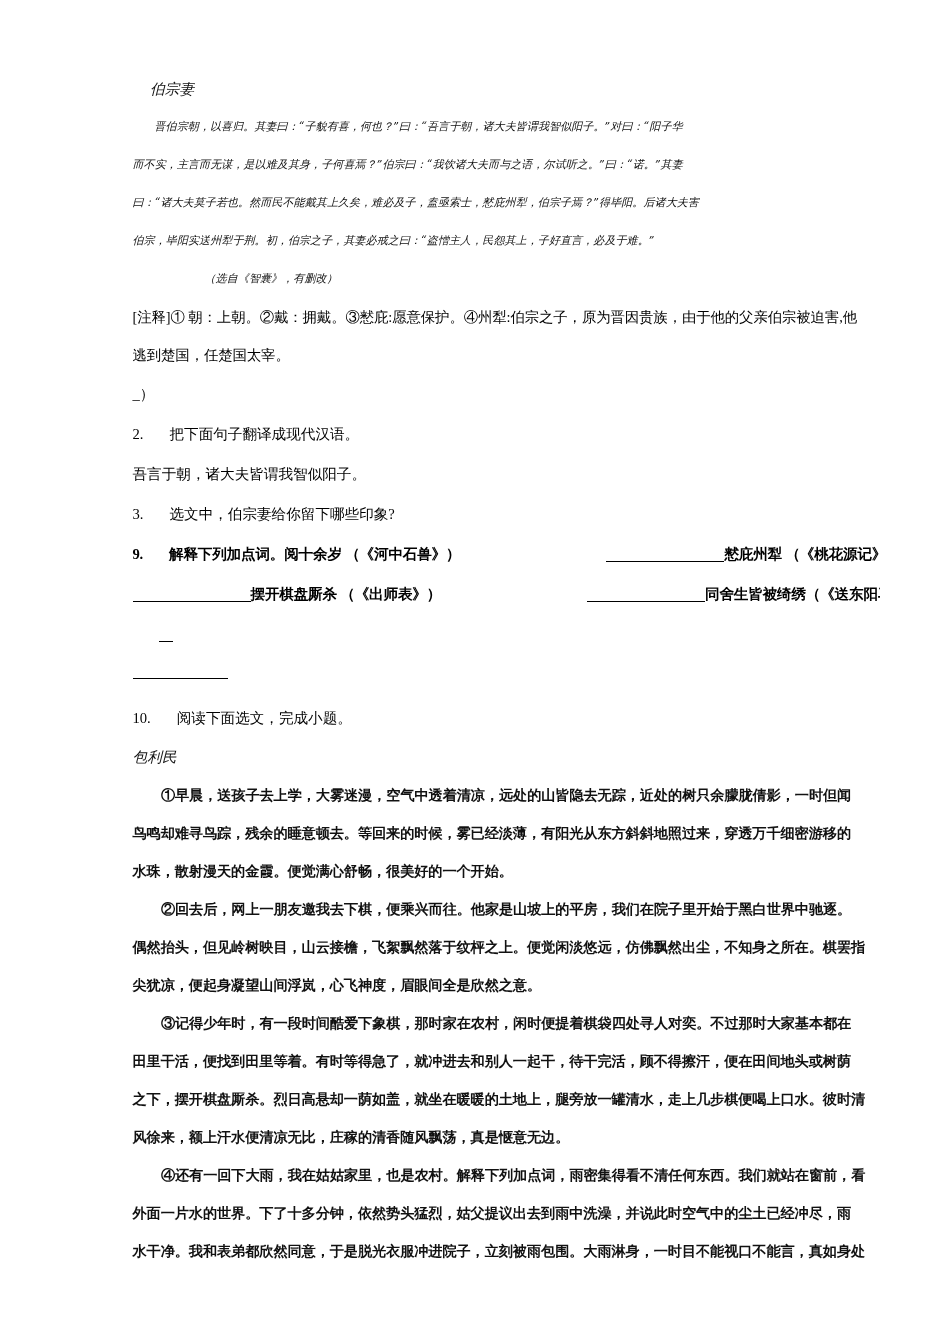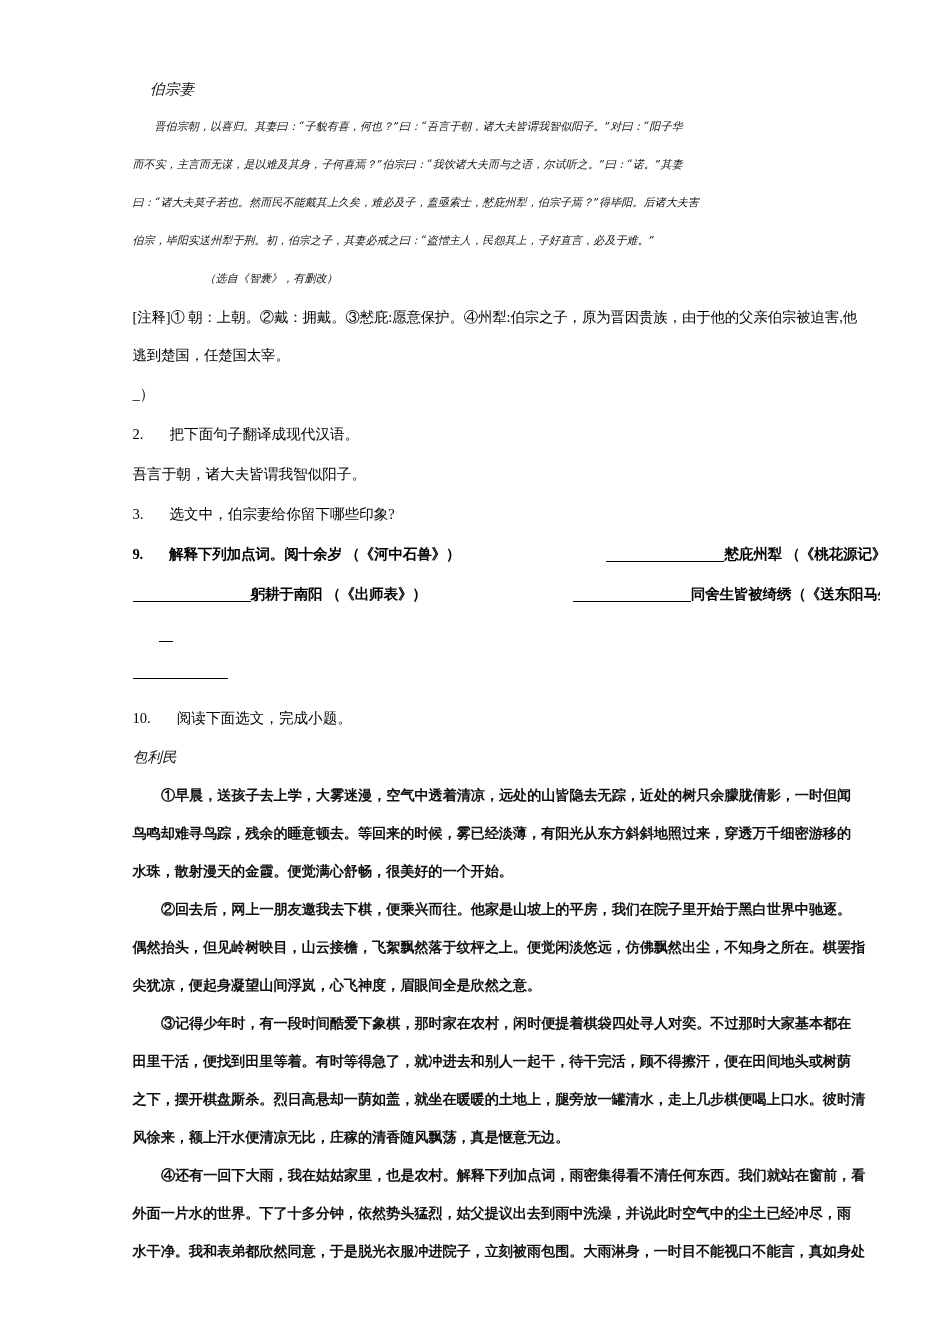--- a/index.html
+++ b/index.html
@@ -126,21 +126,21 @@
     </div>
 
     <div class="q-line">
       <span>3.</span><span class="gap-sm"></span><span>选文中，伯宗妻给你留下哪些印象?</span>
     </div>
 
     <div class="q-line hei" style="line-height:40px;">
       <span>9.</span><span class="gap-sm"></span><span>解释下列加点词。</span><span>阅十余岁  （《河中石兽》）</span><span class="gap-lg"></span><span class="gap-md"></span><span class="blank-s"></span><span>慭庇州犁  （《桃花源记》）</span>
     </div>
     <div class="q-line hei" style="line-height:40px;">
-      <span class="blank-s"></span><span>躬耕于南阳  （《出师表》）</span><span class="gap-lg"></span><span class="gap-md"></span><span class="blank-s"></span><span>同舍生皆被绮绣（《送东阳马生序》）</span><span class="gap-sm"></span><span class="blank-xs"></span>
+      <span class="blank-s"></span><span>摆开棋盘厮杀  （《出师表》）</span><span class="gap-lg"></span><span class="gap-md"></span><span class="blank-s"></span><span>同舍生皆被绮绣（《送东阳马生序》）</span><span class="gap-sm"></span><span class="blank-xs"></span>
     </div>
     <div class="q-line" style="line-height:34px;">
       <span class="blank-tail"></span>
     </div>
 
     <div class="spacer-10"></div>
 
     <div class="q-line">
       <span>10.</span><span class="gap-sm"></span><span>阅读下面选文，完成小题。</span>
     </div>

